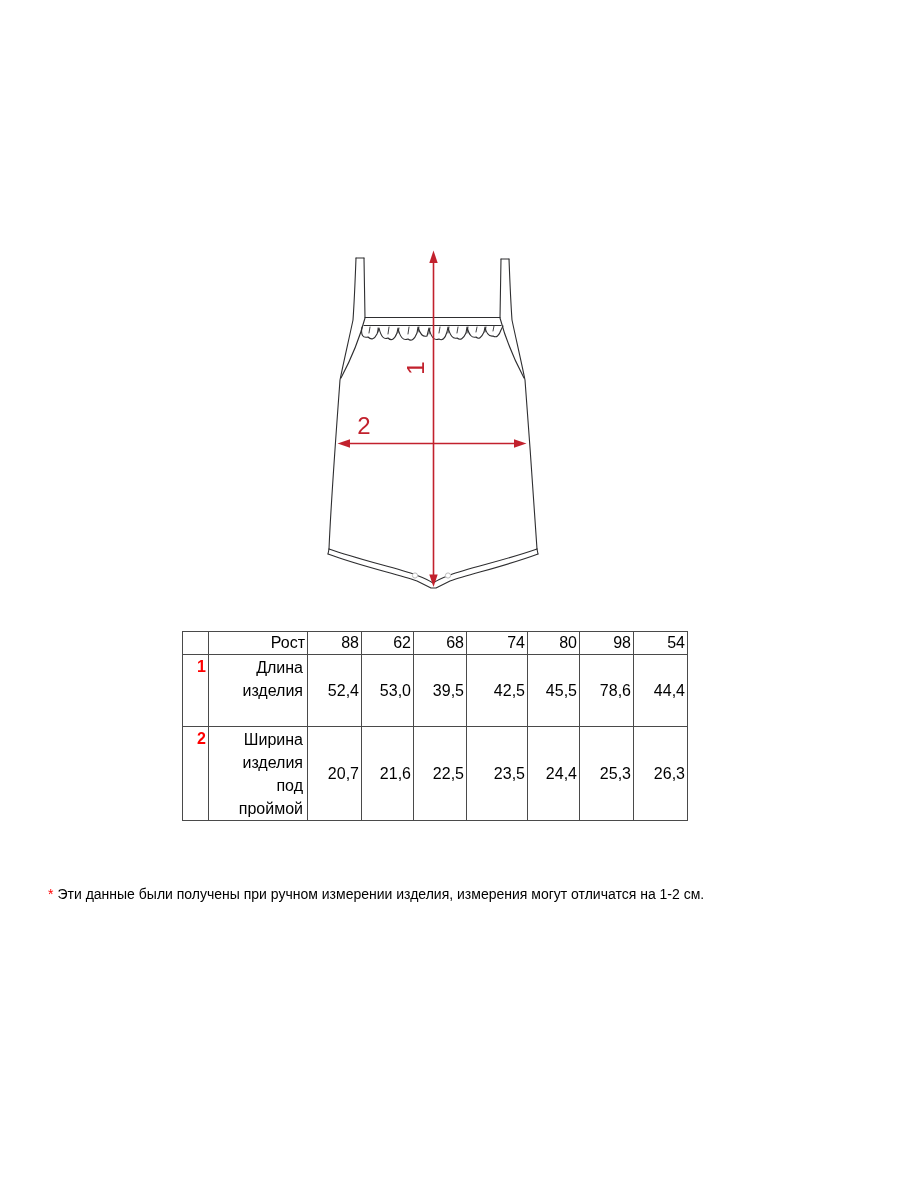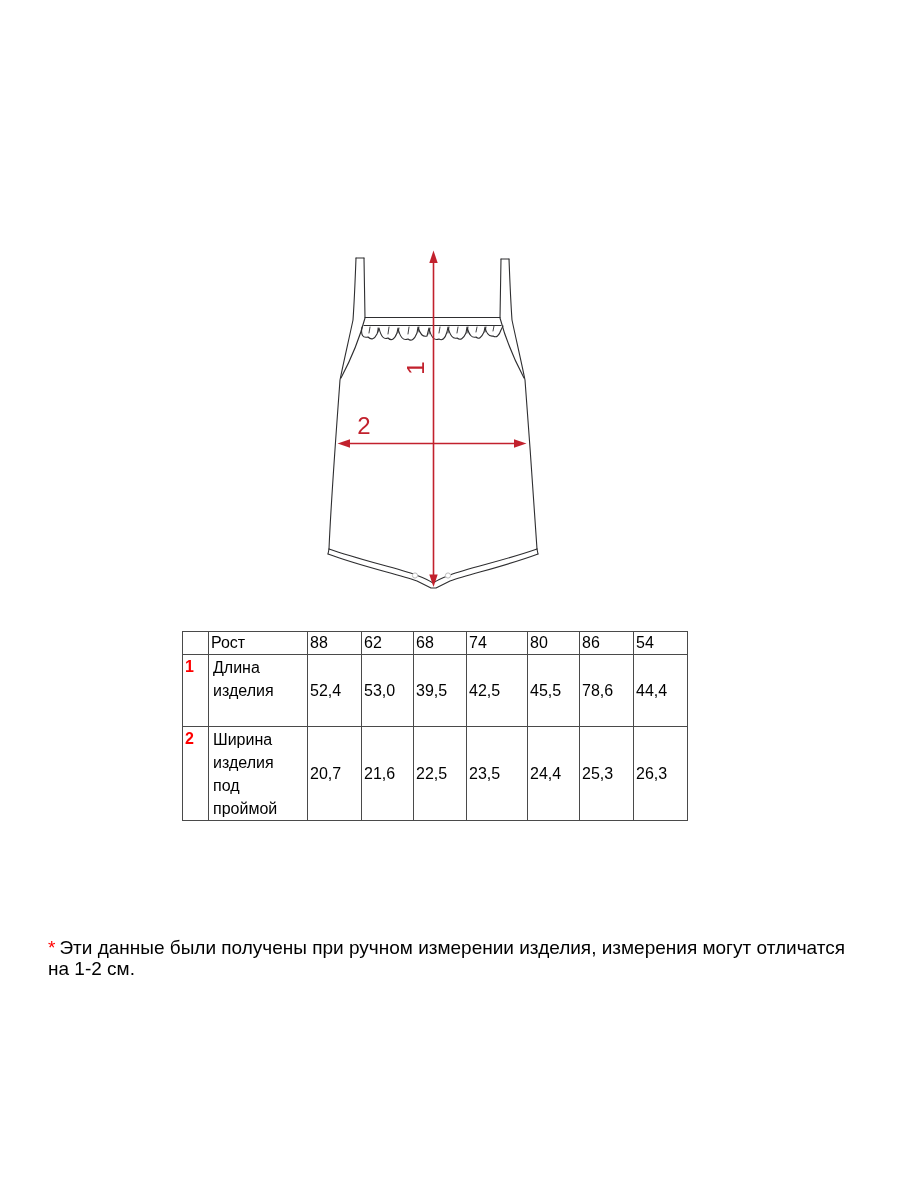--- a/index.html
+++ b/index.html
@@ -10,35 +10,35 @@
   }
   .drawing{
     position:absolute;left:290px;top:230px;width:320px;height:380px;
   }
   .size-table{
     position:absolute;left:182px;top:631px;width:505px;
     border-collapse:collapse;table-layout:fixed;
     font-size:16px;color:#000;
   }
   .size-table td{
-    border:1px solid #4a4a4a;text-align:left;vertical-align:middle;
+    border:1px solid #4a4a4a;text-align:right;vertical-align:middle;
     padding:0 2px;overflow:hidden;
   }
   .size-table tr.hdr{height:23px;}
   .size-table tr.r1{height:72px;}
   .size-table tr.r2{height:94px;}
   .size-table td.num{
     color:#ff0000;font-weight:bold;vertical-align:top;padding-top:3px;
   }
   .size-table td.lbl{
     vertical-align:top;padding:1px 4px 0 4px;line-height:23px;white-space:pre-line;
   }
   .footnote{
-    position:absolute;left:48px;top:918px;width:820px;
-    font-size:19px;line-height:21px;color:#000;
+    position:absolute;left:48px;top:870px;width:820px;
+    font-size:14px;line-height:21px;color:#000;
   }
   .footnote .star{color:#ff0000;margin-right:4px;}
   svg text{font-family:"Liberation Sans", sans-serif;}
 </style>
 </head>
 <body>
 
 <div class="drawing">
   <svg viewBox="0 0 320 380" width="320" height="380">
 
@@ -99,21 +99,21 @@
   </colgroup>
   <tbody>
       <tr class="hdr">
     <td></td>
     <td>Рост</td>
     <td>88</td>
     <td>62</td>
     <td>68</td>
     <td>74</td>
     <td>80</td>
-    <td>86</td>
+    <td>98</td>
     <td>54</td>
   </tr>
   <tr class="r1">
     <td class="num">1</td>
     <td class="lbl">Длина
 изделия</td>
     <td>52,4</td>
     <td>53,0</td>
     <td>39,5</td>
     <td>42,5</td>

